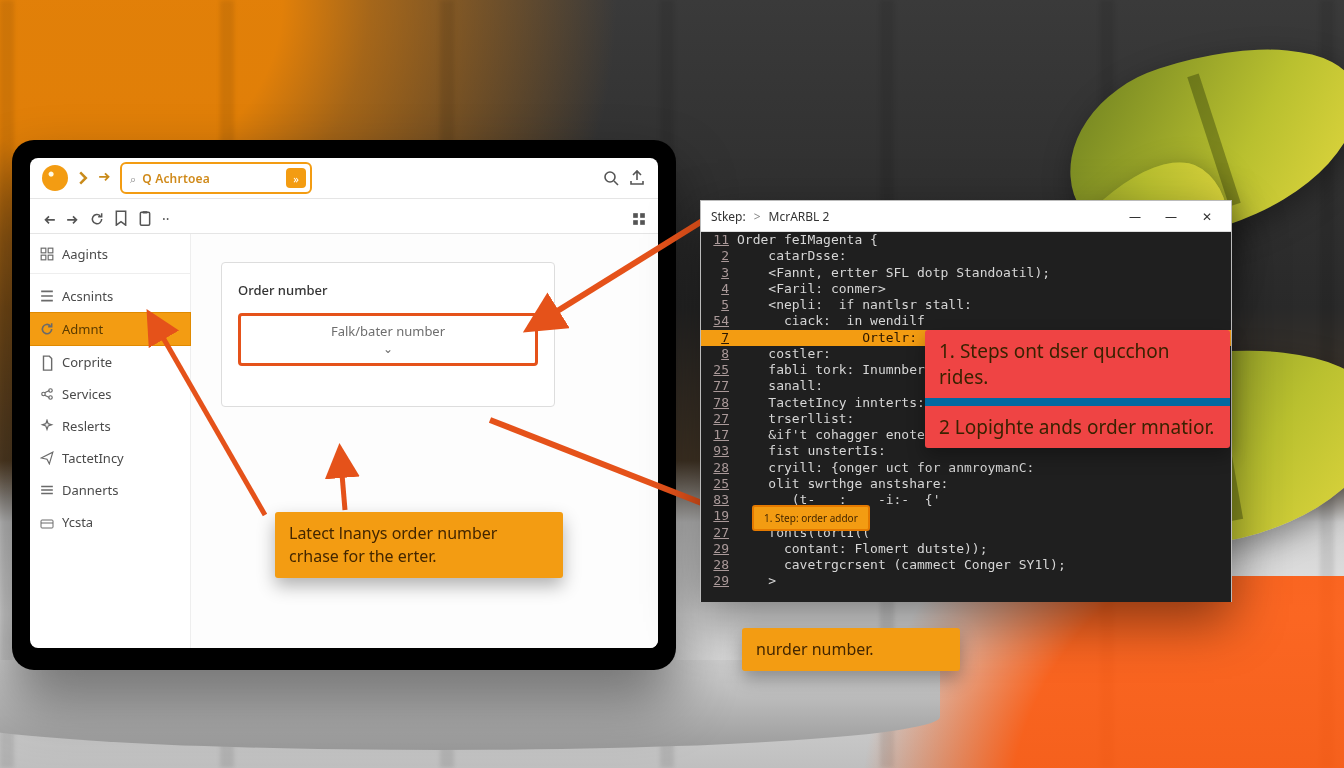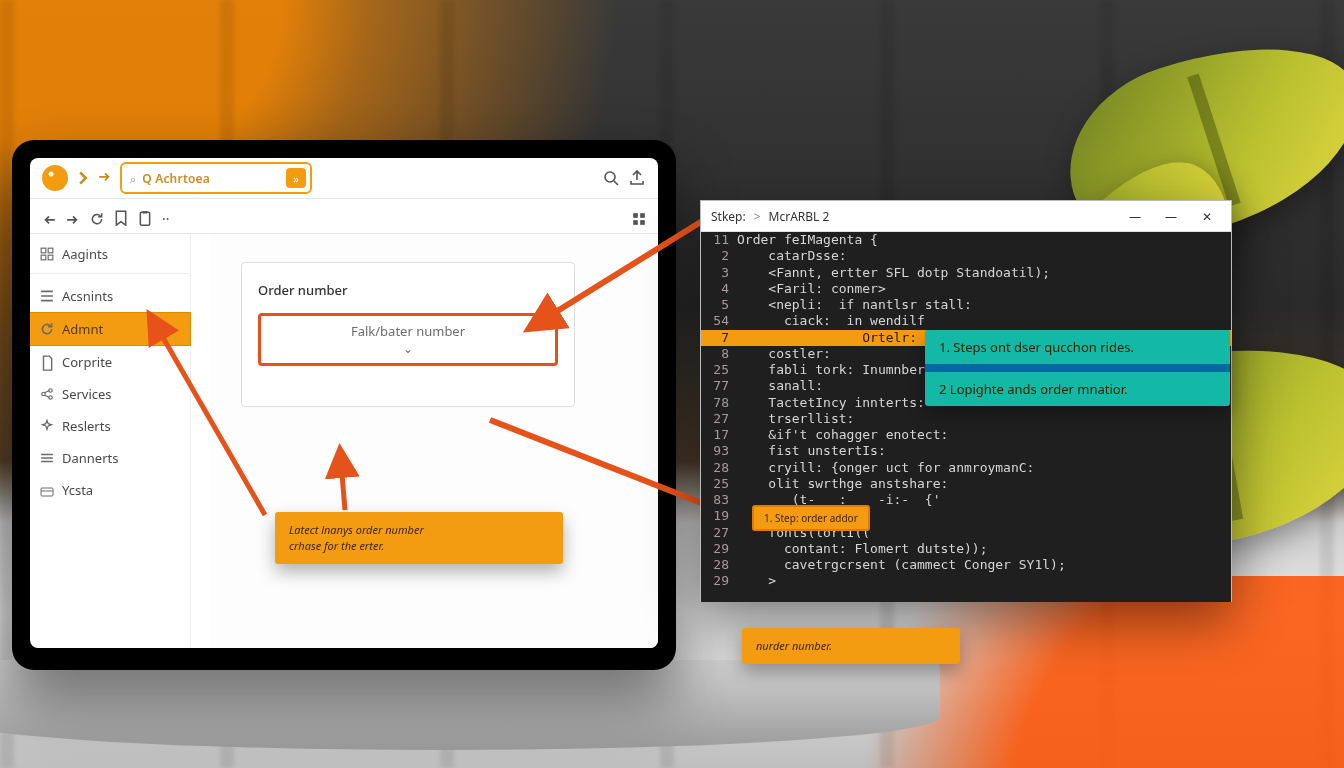--- a/index.html
+++ b/index.html
@@ -34,47 +34,47 @@
   .omni .mag{color:#888;font-size:11px;}
   .omni .txt{color:#d08a1a;font-size:12px;font-weight:600;letter-spacing:.2px;}
   .omni .go{width:20px;height:20px;background:#f39c12;border-radius:4px;display:flex;align-items:center;justify-content:center;color:#fff;font-size:11px;}
   .spacer{flex:1;}
   .tbicon{width:18px;height:18px;color:#555;}
   
   .navbar{display:flex;align-items:center;gap:10px;height:34px;padding:0 12px;border-bottom:1px solid #e5e5e5;color:#555;}
   .mini{width:14px;height:14px;}
   .gridicon{margin-left:auto;width:14px;height:14px;}
   
-  .content{display:flex;height:calc(100% - 74px);gap:20px;}
+  .content{display:flex;height:calc(100% - 74px);}
   .sidebar{width:160px;border-right:1px solid #eee;padding-top:4px;}
   .sb{display:flex;align-items:center;gap:8px;padding:7px 10px;color:#4a4a4a;font-size:13px;cursor:default;}
   .sb .ic{width:14px;height:14px;color:#6a6a6a;}
   .sb.active{background:#f39c12;color:#5a3b00;border:1px solid #e08a00;border-left:none;margin-right:-1px;}
   .sb.sep{border-bottom:1px solid #eee;padding-bottom:10px;margin-bottom:6px;}
   .main{flex:1;position:relative;background:#fdfdfd;}
   .card{position:absolute;left:30px;top:28px;width:300px;border:1px solid #ddd;background:#fff;border-radius:4px;padding:18px 16px 40px;}
   .card h4{margin:0 0 14px;font-weight:500;font-size:13px;color:#333;}
   .select{display:flex;align-items:center;justify-content:space-between;border:3px solid #e5521a;border-radius:4px;padding:6px 10px;font-size:13px;color:#6e6e6e;flex-direction:column;}
   .select .caret{color:#6e6e6e;font-size:12px;}
   
-  .callout{position:absolute;background:#f39c12;color:#432600;font-size:11px;line-height:1.45;border-radius:3px;padding:10px 14px;box-shadow:0 8px 18px rgba(0,0,0,.3);font-style:italic;}
+  .callout{position:absolute;background:#f39c12;color:#432600;font-size:16px;line-height:1.45;border-radius:3px;padding:10px 14px;box-shadow:0 8px 18px rgba(0,0,0,.3);}
   svg.anno{position:absolute;overflow:visible;}
   
   .editor{position:absolute;left:700px;top:200px;width:530px;height:400px;background:#fff;border:1px solid #bbb;box-shadow:0 20px 50px rgba(0,0,0,.45);}
   .edtitle{display:flex;align-items:center;gap:8px;height:30px;padding:0 10px;border-bottom:1px solid #ddd;font-size:12px;color:#333;}
   .edtitle .spacer{flex:1;}
   .edtitle .wbtn{width:28px;height:20px;display:flex;align-items:center;justify-content:center;color:#333;}
   .code{background:#1f1f1f;color:#d6d6d6;font-family:Consolas,Menlo,monospace;font-size:13px;line-height:1.25;height:calc(100% - 30px);overflow:hidden;}
   .line{display:flex;}
-  .ln{width:28px;text-align:right;padding-right:8px;color:#a99;}
+  .ln{width:28px;text-align:right;padding-right:8px;color:#a99;text-decoration:underline;}
   .tx{white-space:pre;}
   .line.hi{background:#f39c12;color:#2a1600;}
   .line.hi .ln{color:#2a1600;}
   
-  .edcall{position:absolute;background:#14b8a6;color:#3a2200;font-size:13px;border-radius:3px;box-shadow:0 8px 18px rgba(0,0,0,.3);}
+  .edcall{position:absolute;background:#ef4444;color:#3a2200;font-size:19px;border-radius:3px;box-shadow:0 8px 18px rgba(0,0,0,.3);}
   .edcall .row{padding:8px 14px;}
   .edcall .row + .row{border-top:8px solid #0369a1;}
   .edchip{position:absolute;background:#f39c12;color:#432600;font-size:10px;border:2px solid #e57a00;border-radius:3px;padding:4px 10px;}
 </style>
 </head>
 <body>
 
 <div class="bgstripes"></div>
 <div class="leaf l1"></div>
 <div class="leaf l2"></div>
@@ -179,20 +179,26 @@
             <span>Services</span>
           </div>
           <div class="sb">
             <span class="ic"><svg viewBox="0 0 12 12">
                   <path d="M6 1l1 3 3 1-3 1-1 3-1-3-3-1 3-1z" fill="none" stroke="currentColor"></path>
                 </svg></span>
             <span>Reslerts</span>
           </div>
           <div class="sb">
             <span class="ic"><svg viewBox="0 0 12 12">
+                  <path d="M1 6l10-5-3 10-2-4z" fill="none" stroke="currentColor"></path>
+                </svg></span>
+            <span>TactetIncy</span>
+          </div>
+          <div class="sb">
+            <span class="ic"><svg viewBox="0 0 12 12">
                   <path d="M1 3h10M1 6h10M1 9h10" stroke="currentColor" stroke-width="1.3"></path>
                 </svg></span>
             <span>Dannerts</span>
           </div>
           <div class="sb">
             <span class="ic"><svg viewBox="0 0 14 10">
                   <rect x="1" y="1" width="12" height="8" rx="1" fill="none" stroke="currentColor"></rect>
                   <path d="M1 4h12" stroke="currentColor"></path>
                 </svg></span>
             <span>Ycsta</span>

